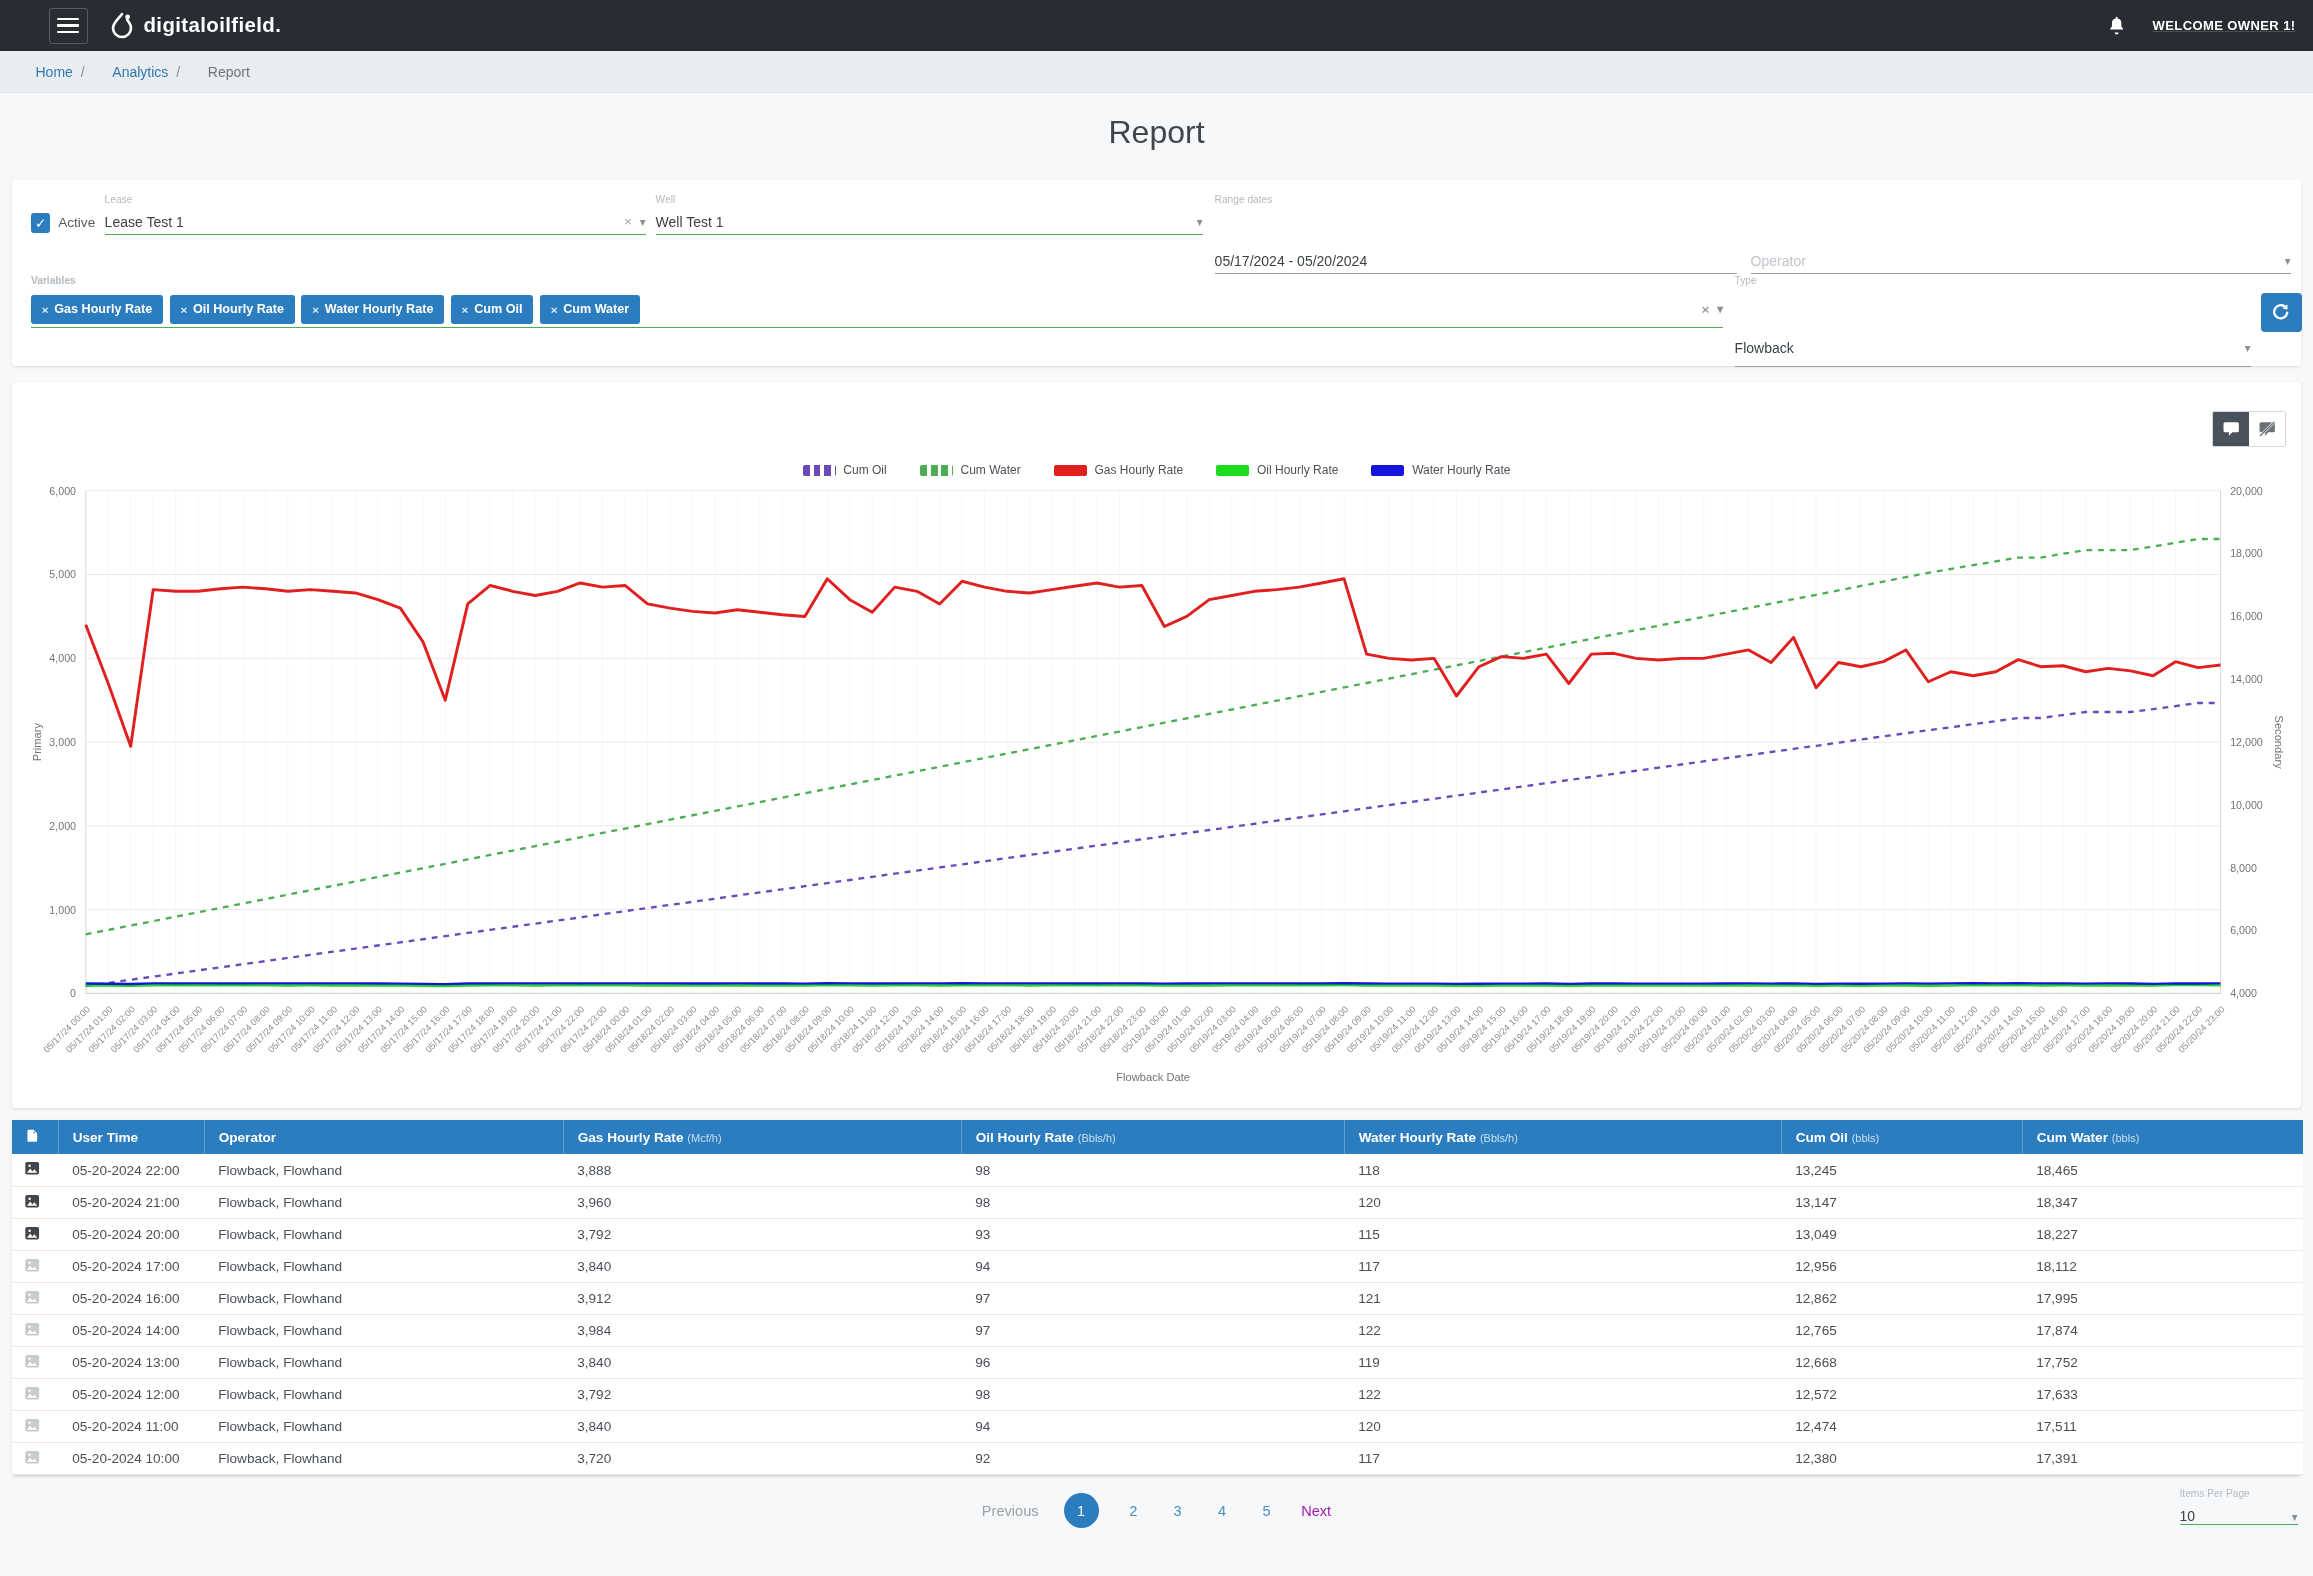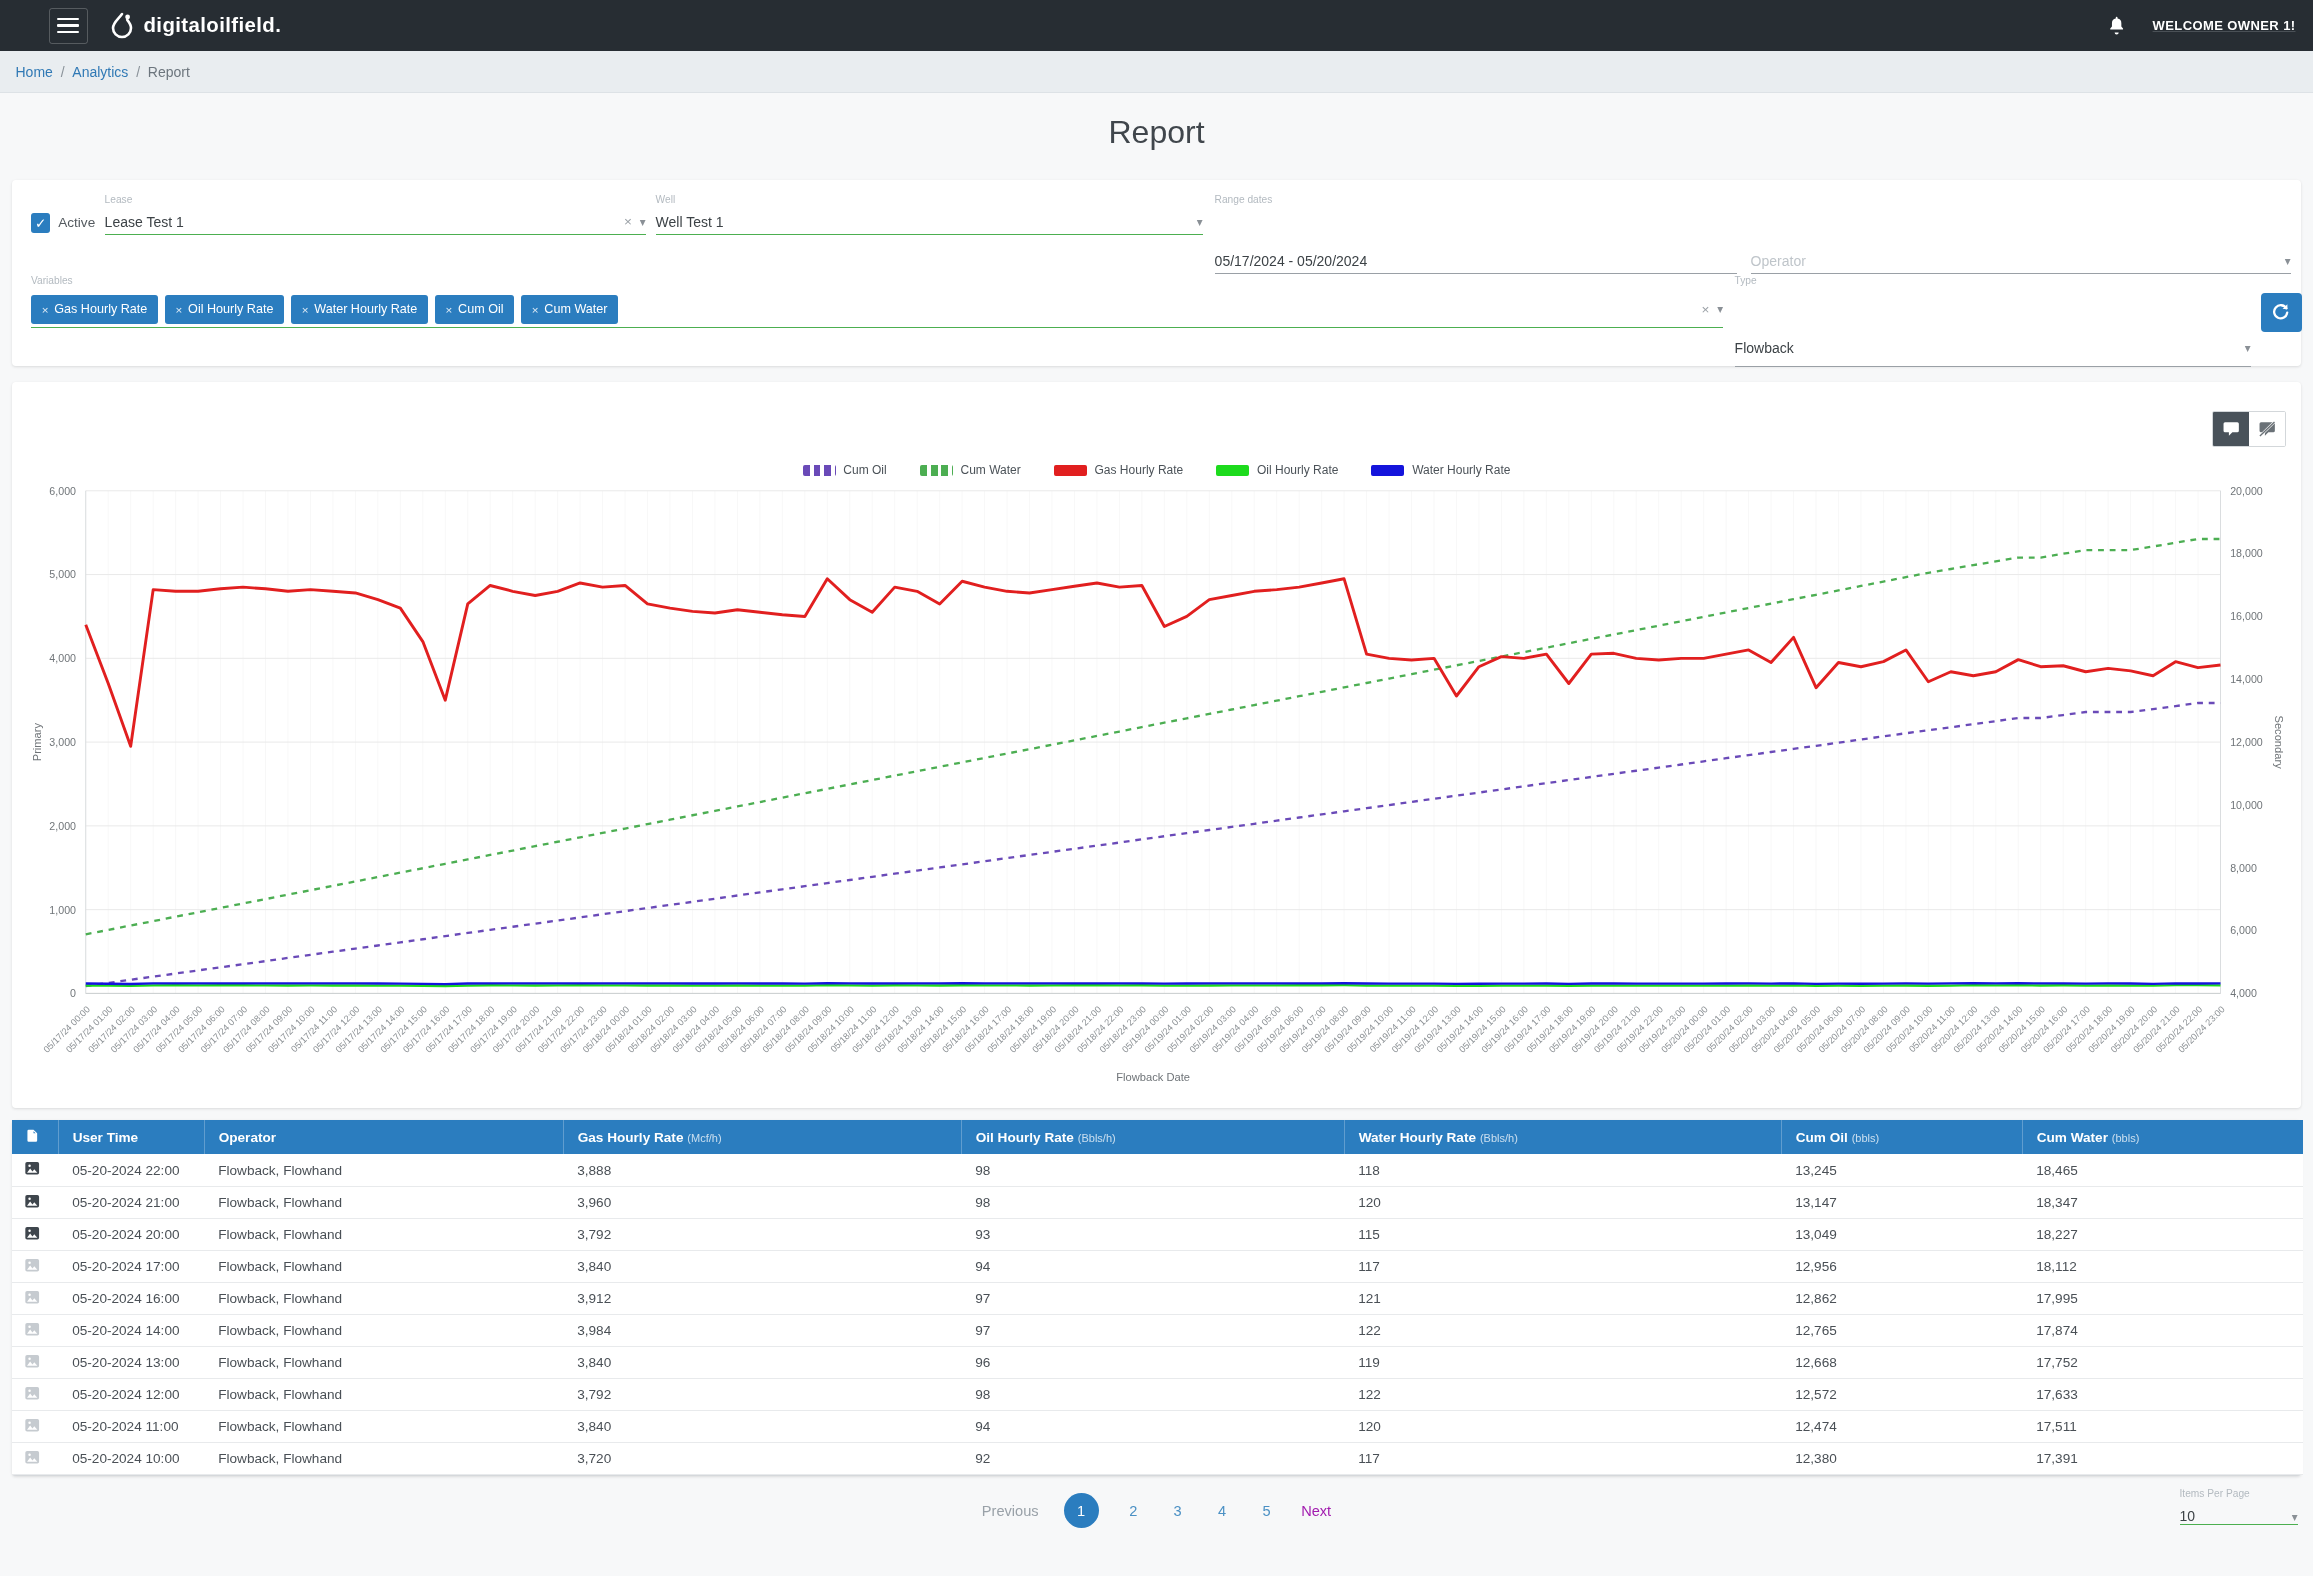--- a/index.html
+++ b/index.html
@@ -11,21 +11,21 @@
   .nav-left { display:flex; align-items:center; gap:21.3px;padding-left:31px; }
   .hamburger { width:39px; height:36px; background:transparent; border:1px solid rgba(255,255,255,.22); border-radius:2.9px; display:flex; flex-direction:column; justify-content:center; align-items:center; gap:3.9px; cursor:pointer; }
   .hamburger span { display:block; width:21.3px; height:2.4px; background:#fff; border-radius:1px; }
   .brand { display:flex; align-items:center; gap:8.7px; }
   .brand-text { color:#fff; font-size:20.4px; font-weight:600; letter-spacing:0.4px; }
   .nav-right { display:flex; align-items:center; gap:25px;text-decoration:underline; }
   .welcome { color:#fff; font-size:13px; font-weight:700; letter-spacing:0.4px; }
 
   
   .breadcrumb { height:42px; background:#e9edf0; display:flex; align-items:center; padding:0 15.5px; font-size:14px; gap:7.8px; border-bottom:1px solid #dde2e6; }
-  .bc-item { color:#6c757d; }
+  .bc-item { color:#6c757d;margin-left:20px; }
   .bc-item.link { color:#3079b5; cursor:pointer; }
   .bc-sep { color:#8a9299; }
 
   .page-title { text-align:center; font-size:32px; font-weight:500; color:#40464c; margin-top:21.3px; }
 
   
   .card { background:#fff; margin:0 11.6px; border-radius:3.9px; box-shadow:0 1px 2.9px rgba(0,0,0,.12); position:relative; }
   .filter-card { margin-top:29px; height:186px; }
   .chart-card  { margin-top:15.5px; height:726px; }
   .table-card  { margin-top:12.6px; border-bottom:1.9px solid #d5d8db; }
@@ -152,21 +152,21 @@
     </div>
 
     <div class="field" style="left:1739px; top:13.6px; width:540px;">
       <span class="f-label" style="visibility:hidden;">Operator</span>
       <div class="control u-gray">
         <span class="val ph">Operator</span>
         <span class="caret">▾</span>
       </div>
     </div>
 
-    <div class="field" style="left:19.4px; top:95px; width:1692px;">
+    <div class="field" style="left:19.4px; top:95px; width:1692px;font-weight:bold;">
       <span class="f-label">Variables</span>
       <div class="control u-green" style="height:37px;">
         <div class="chips" id="chips">
             <div class="chip">
               <span class="x">×</span>
               <span>Gas Hourly Rate</span>
             </div>
             <div class="chip">
               <span class="x">×</span>
               <span>Oil Hourly Rate</span>

